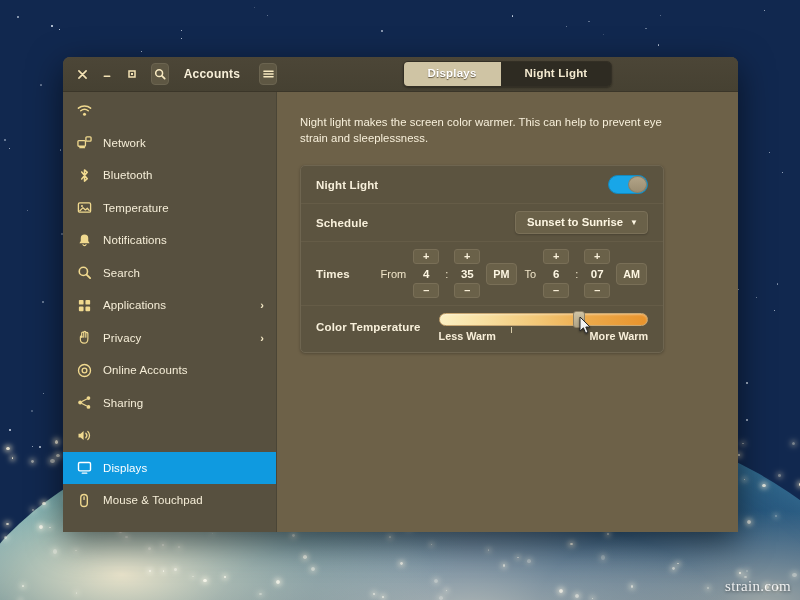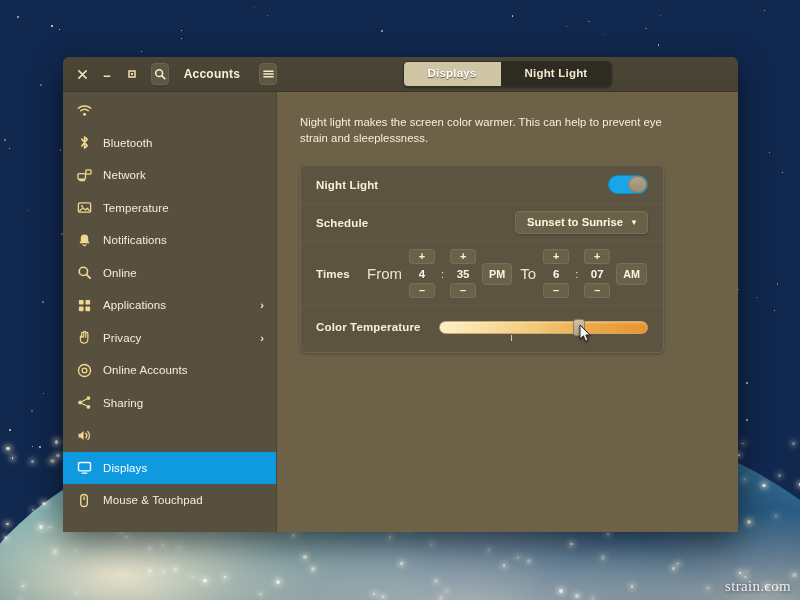--- a/index.html
+++ b/index.html
@@ -219,21 +219,21 @@
     color: #fdf6e2; font-size: 11.3px; font-weight: bold;
     display: flex; align-items: center; gap: 7px;
     cursor: default; user-select: none;
     box-shadow: 0 1px 2px rgba(0,0,0,.2);
   }
   #schedule-btn .caret { font-size: 8px; }
 
   
   #times-row { min-height: 64px; }
   #times-wrap { display: flex; align-items: center; gap: 5px; }
-  .tword { color: #efe4c8; font-size: 15px; padding: 0 2px; }
+  .tword { color: #efe4c8; font-size: 11px; padding: 0 2px; }
   .spin { display: flex; flex-direction: column; align-items: center; gap: 1px; }
   .spbtn {
     width: 26px; height: 15px;
     background: #6a6149;
     border: 1px solid #796f57;
     border-radius: 3px;
     color: #fbf2dc; font-size: 11px; font-weight: bold;
     display: flex; align-items: center; justify-content: center;
     cursor: default; user-select: none;
     line-height: 1;
@@ -640,38 +640,38 @@
             <svg width="15" height="15" viewBox="0 0 16 16">
               <path d="M1.5 5.5a10 10 0 0 1 13 0" stroke="currentColor" stroke-width="1.6" fill="none" stroke-linecap="round"></path>
               <path d="M4 8.3a6.3 6.3 0 0 1 8 0" stroke="currentColor" stroke-width="1.6" fill="none" stroke-linecap="round"></path>
               <circle cx="8" cy="12" r="1.6" fill="currentColor"></circle>
             </svg>
           </span>
         </div>
         <div class="side-item">
           <span class="ico">
             <svg width="15" height="15" viewBox="0 0 16 16">
-              <path d="M5 4.2 L11 11.4 L8 14 L8 2 L11 4.6 L5 11.8" stroke="currentColor" stroke-width="1.6" fill="none" stroke-linejoin="round" stroke-linecap="round"></path>
-            </svg>
-          </span>
-          <span class="lbl">Bluetooth</span>
-        </div>
-        <div class="side-item">
-          <span class="ico">
-            <svg width="15" height="15" viewBox="0 0 16 16">
               <rect x="1" y="6" width="8" height="6" rx="1" stroke="currentColor" stroke-width="1.4" fill="none"></rect>
               <rect x="9.5" y="2" width="5.5" height="4.5" rx="1" stroke="currentColor" stroke-width="1.4" fill="none"></rect>
               <path d="M3 13.5h5" stroke="currentColor" stroke-width="1.4" stroke-linecap="round"></path>
             </svg>
           </span>
           <span class="lbl">Network</span>
         </div>
         <div class="side-item">
           <span class="ico">
             <svg width="15" height="15" viewBox="0 0 16 16">
+              <path d="M5 4.2 L11 11.4 L8 14 L8 2 L11 4.6 L5 11.8" stroke="currentColor" stroke-width="1.6" fill="none" stroke-linejoin="round" stroke-linecap="round"></path>
+            </svg>
+          </span>
+          <span class="lbl">Bluetooth</span>
+        </div>
+        <div class="side-item">
+          <span class="ico">
+            <svg width="15" height="15" viewBox="0 0 16 16">
               <rect x="1.5" y="3" width="13" height="10" rx="1.4" stroke="currentColor" stroke-width="1.4" fill="none"></rect>
               <circle cx="5.3" cy="6.3" r="1.1" fill="currentColor"></circle>
               <path d="M2.6 12 L6.4 8.2 L9 10.6 L11 8.8 L13.4 11.6" stroke="currentColor" stroke-width="1.3" fill="none" stroke-linejoin="round"></path>
             </svg>
           </span>
           <span class="lbl">Temperature</span>
         </div>
         <div class="side-item">
           <span class="ico">
             <svg width="15" height="15" viewBox="0 0 16 16">
@@ -681,21 +681,21 @@
           </span>
           <span class="lbl">Notifications</span>
         </div>
         <div class="side-item">
           <span class="ico">
             <svg width="15" height="15" viewBox="0 0 16 16">
               <circle cx="6.8" cy="6.8" r="4.4" stroke="currentColor" stroke-width="1.7" fill="none"></circle>
               <path d="M10.2 10.2 L14 14" stroke="currentColor" stroke-width="2" stroke-linecap="round"></path>
             </svg>
           </span>
-          <span class="lbl">Online</span>
+          <span class="lbl">Search</span>
         </div>
         <div class="side-item">
           <span class="ico">
             <svg width="15" height="15" viewBox="0 0 16 16">
               <rect x="2" y="2" width="5" height="5" rx="1" fill="currentColor"></rect>
               <rect x="9" y="2" width="5" height="5" rx="1" fill="currentColor"></rect>
               <rect x="2" y="9" width="5" height="5" rx="1" fill="currentColor"></rect>
               <rect x="9" y="9" width="5" height="5" rx="1" fill="currentColor"></rect>
             </svg>
           </span>
@@ -829,20 +829,24 @@
           <div class="rfill"></div>
           <div id="ct-wrap">
             <div id="ct-track"></div>
             <div id="ct-tick"></div>
             <div id="ct-handle" style="left: 134.64px;"></div>
             <div id="cursor" style="left: 140.64px;">
               <svg width="13" height="19" viewBox="0 0 13 19">
                 <path d="M1 1 L1 15 L4.4 11.8 L6.6 17.2 L9 16.2 L6.8 11 L11 11 Z" fill="#f2f2f2" stroke="#2a2a2a" stroke-width="1"></path>
               </svg>
             </div>
+            <div id="ct-labels">
+              <span>Less Warm</span>
+              <span>More Warm</span>
+            </div>
           </div>
         </div>
 
       </div>
     </div>
   </div>
 </div>
 
 <div id="watermark">strain.com</div>
 

